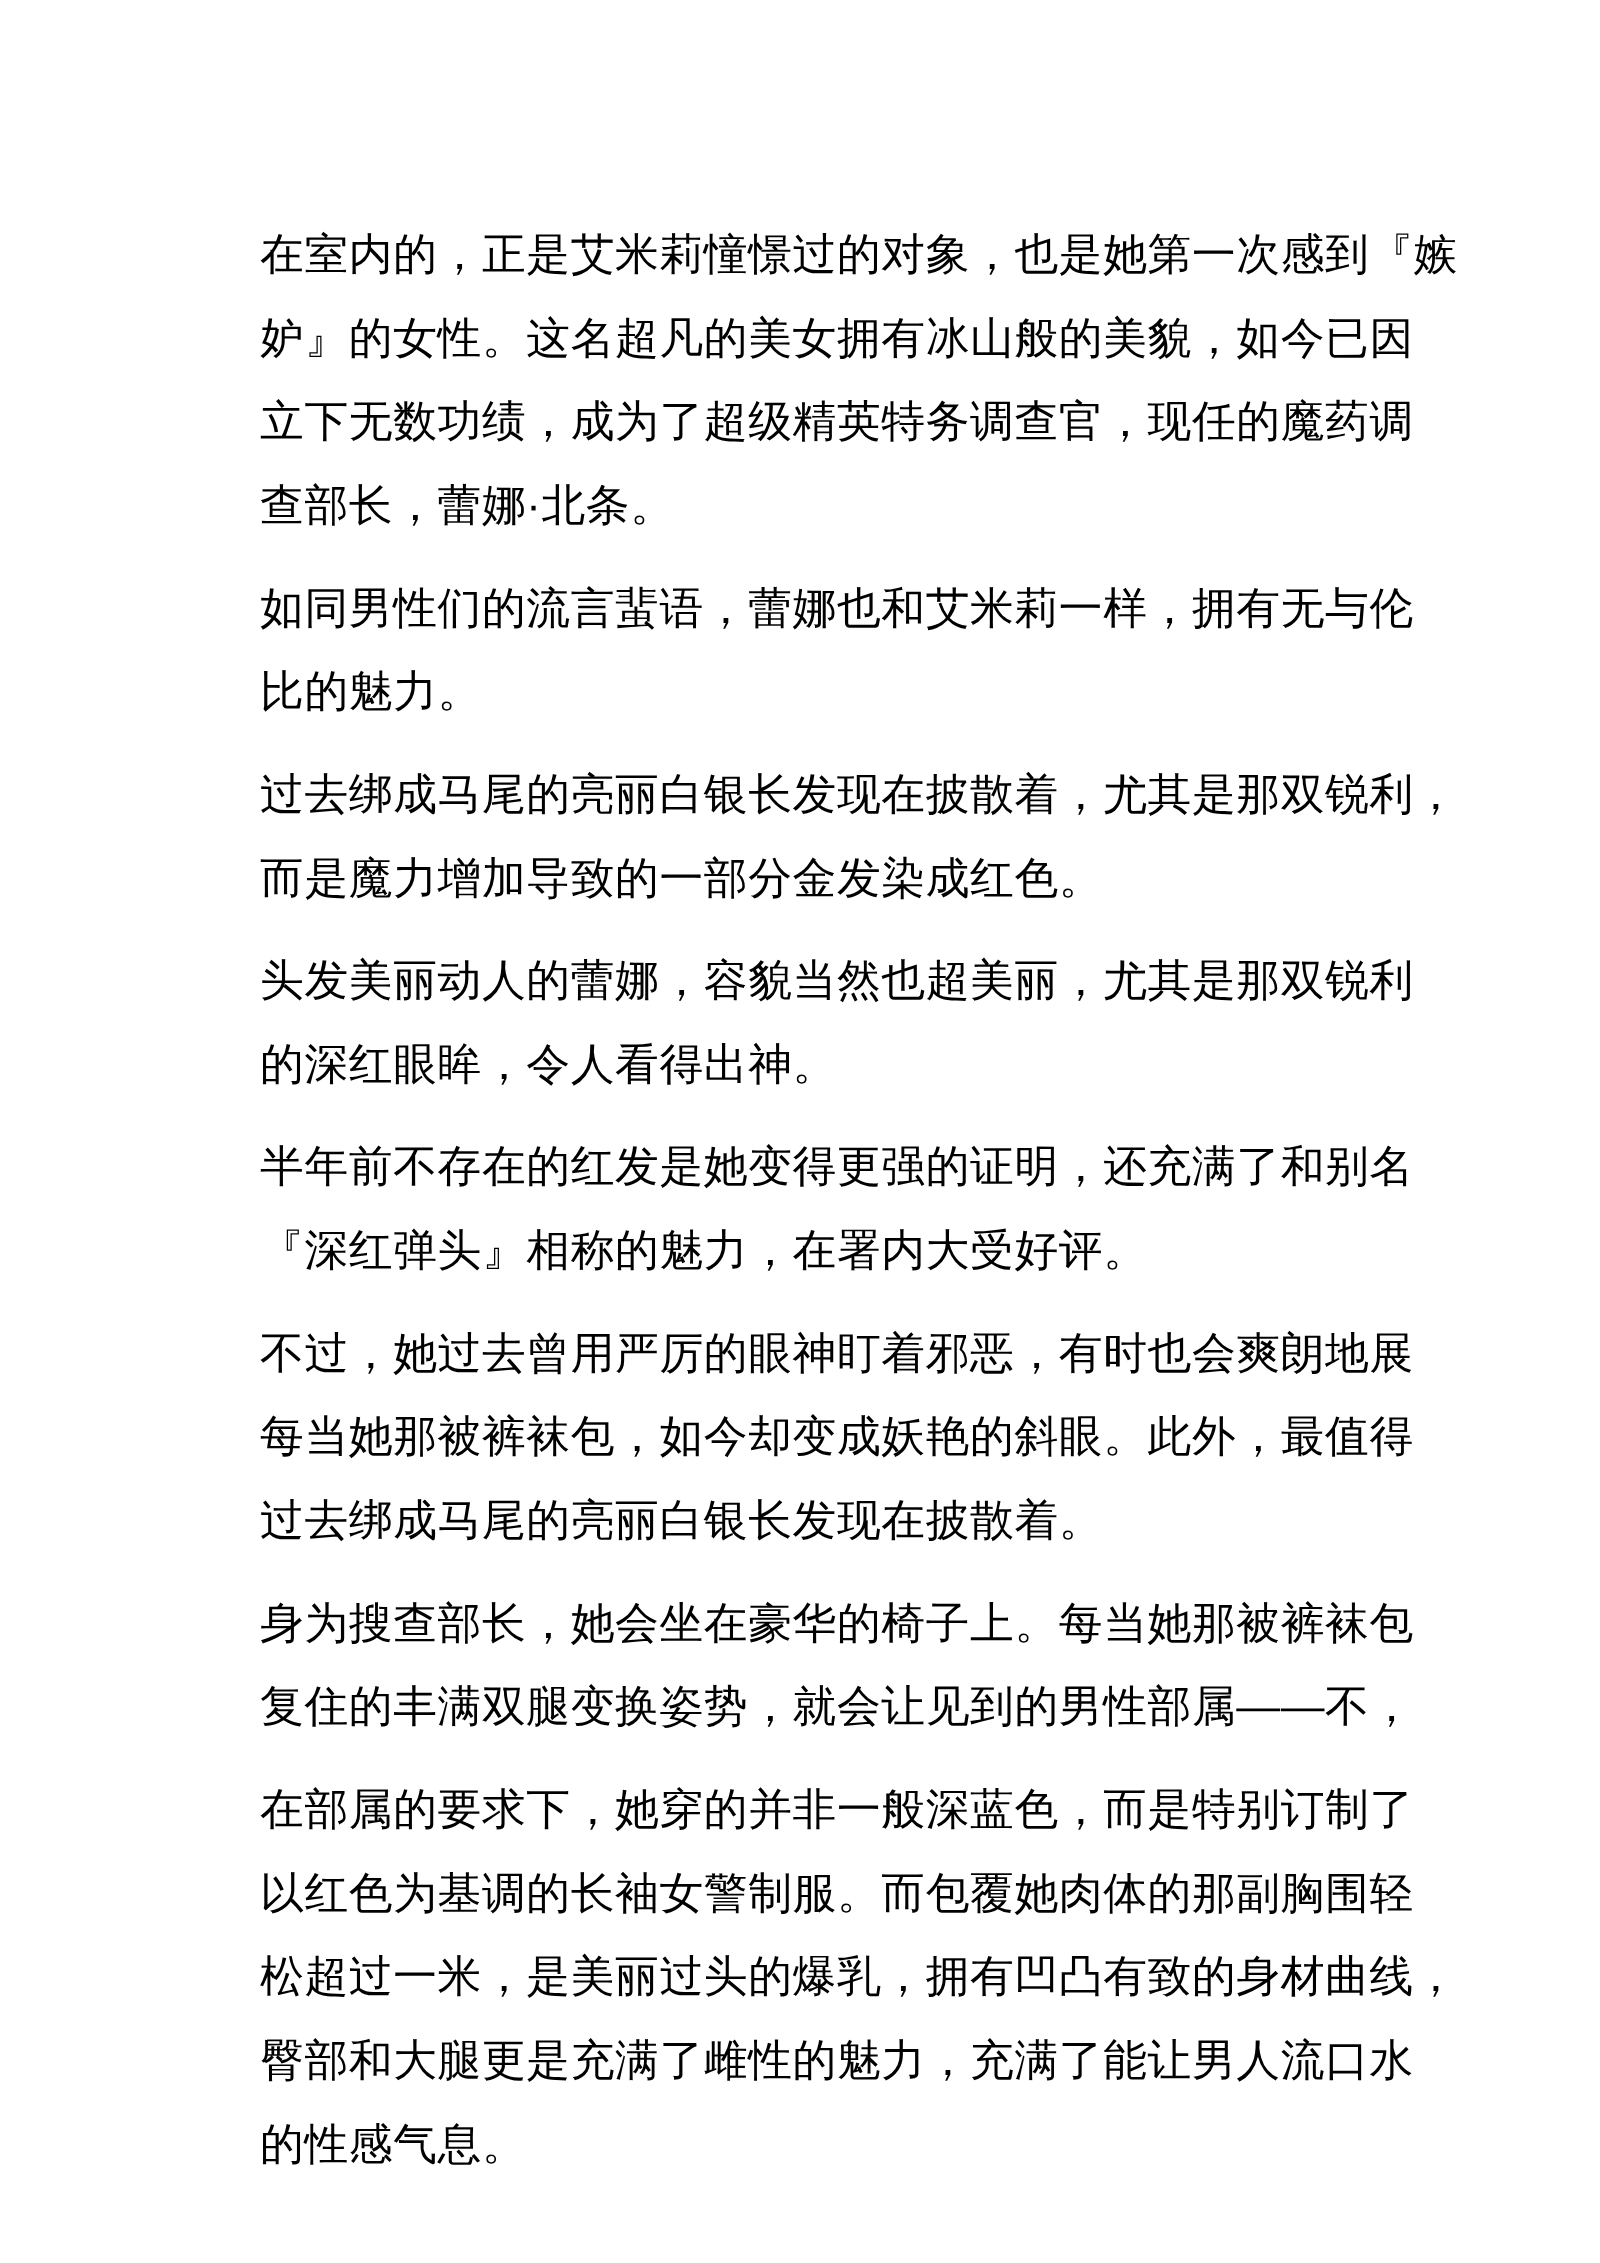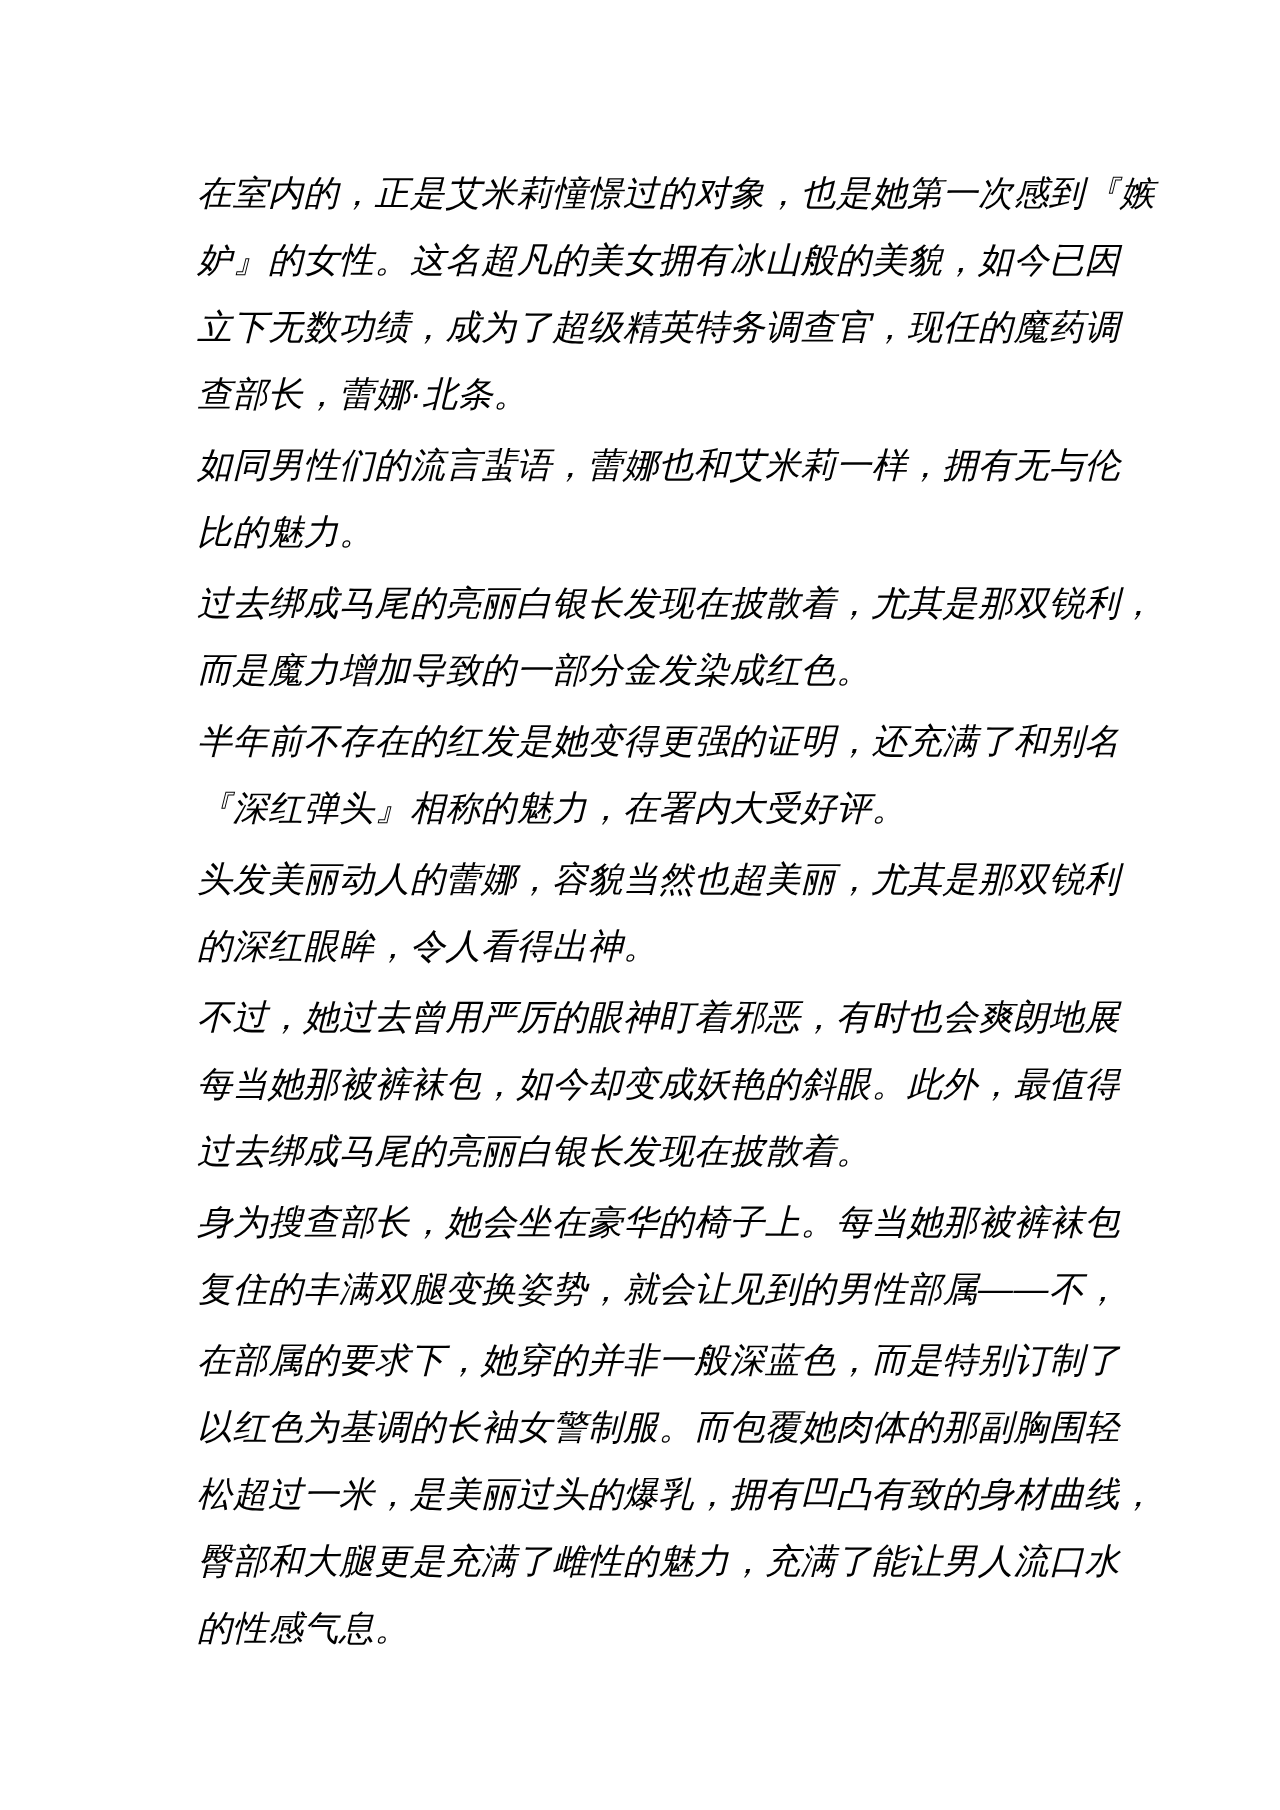--- a/index.html
+++ b/index.html
@@ -24,23 +24,22 @@
     left: 193px;
     top: 155px;
     width: 940px;
     font-size: 35px;
     line-height: 67px;
     color: #000000;
     font-weight: 400;
     letter-spacing: 0.5px;
   }
   .paragraph {
-    margin: 4px;
+    margin: 15px;
     padding: 0;
-    font-style: italic;
   }
   .text-line {
     height: 67px;
     white-space: nowrap;
   }
 </style>
 </head>
 <body>
 
 <div class="page" style="background: rgb(255, 255, 255);">
@@ -53,26 +52,26 @@
       </div>
       <div class="paragraph">
         <div class="text-line">如同男性们的流言蜚语，蕾娜也和艾米莉一样，拥有无与伦</div>
         <div class="text-line">比的魅力。</div>
       </div>
       <div class="paragraph">
         <div class="text-line">过去绑成马尾的亮丽白银长发现在披散着，尤其是那双锐利，</div>
         <div class="text-line">而是魔力增加导致的一部分金发染成红色。</div>
       </div>
       <div class="paragraph">
+        <div class="text-line">头发美丽动人的蕾娜，容貌当然也超美丽，尤其是那双锐利</div>
+        <div class="text-line">的深红眼眸，令人看得出神。</div>
+      </div>
+      <div class="paragraph">
         <div class="text-line">半年前不存在的红发是她变得更强的证明，还充满了和别名</div>
         <div class="text-line">『深红弹头』相称的魅力，在署内大受好评。</div>
-      </div>
-      <div class="paragraph">
-        <div class="text-line">头发美丽动人的蕾娜，容貌当然也超美丽，尤其是那双锐利</div>
-        <div class="text-line">的深红眼眸，令人看得出神。</div>
       </div>
       <div class="paragraph">
         <div class="text-line">不过，她过去曾用严厉的眼神盯着邪恶，有时也会爽朗地展</div>
         <div class="text-line">每当她那被裤袜包，如今却变成妖艳的斜眼。此外，最值得</div>
         <div class="text-line">过去绑成马尾的亮丽白银长发现在披散着。</div>
       </div>
       <div class="paragraph">
         <div class="text-line">身为搜查部长，她会坐在豪华的椅子上。每当她那被裤袜包</div>
         <div class="text-line">复住的丰满双腿变换姿势，就会让见到的男性部属——不，</div>
       </div>

